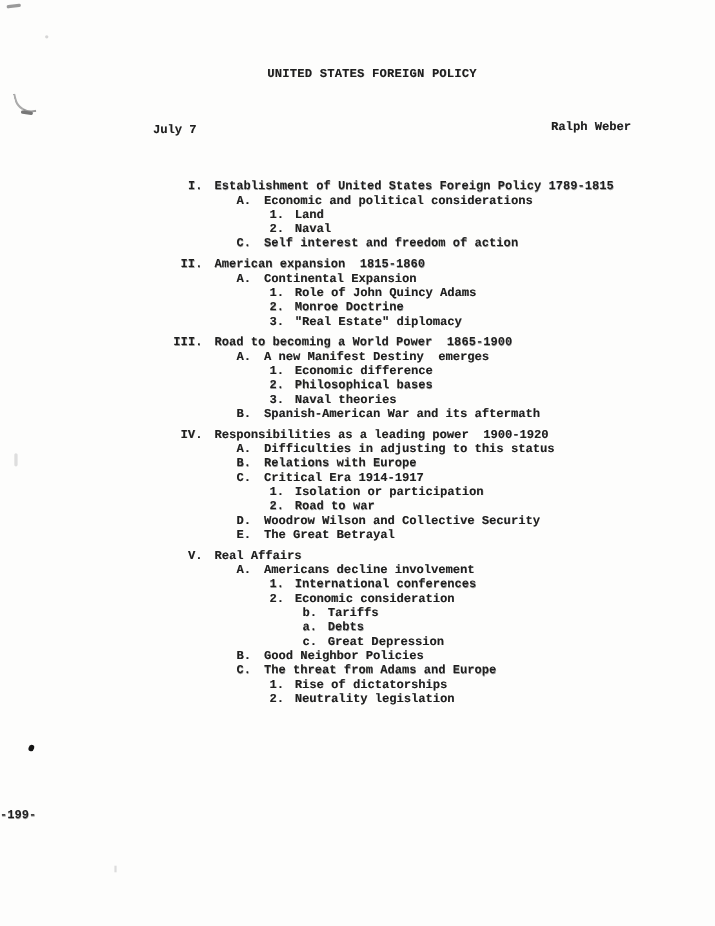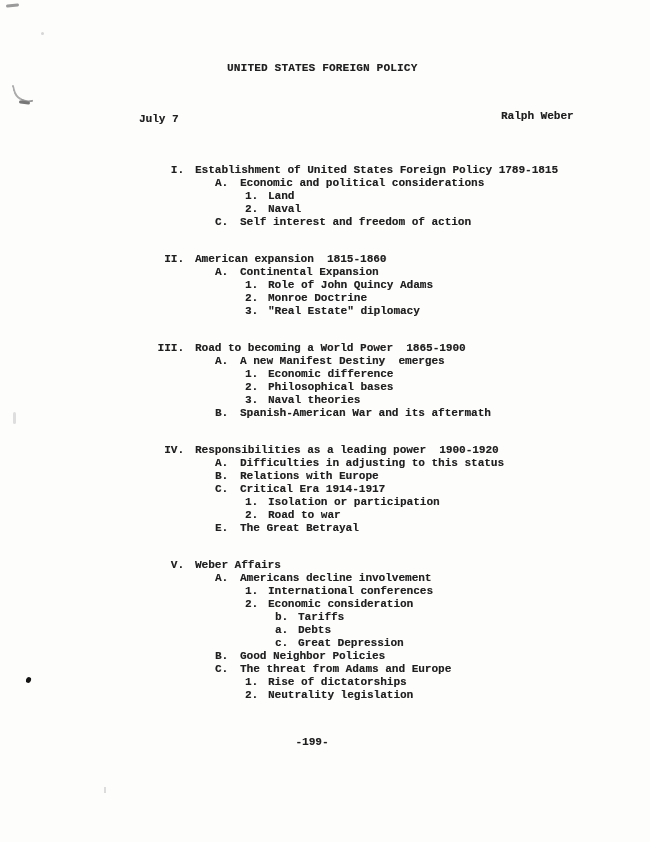--- a/index.html
+++ b/index.html
@@ -13,42 +13,42 @@
     height: 842px;
     background: #fdfdfc;
     overflow: hidden;
     font-family: "Liberation Mono", "DejaVu Sans Mono", monospace;
     font-weight: 700;
     font-size: 11px;
     color: #1f1f1f;
     text-shadow: 0.3px 0.3px 0.4px rgba(30,30,30,0.45);
   }
   .abs { position: absolute; white-space: pre; }
-  .doc-title   { top: 62px;  left: 227px; letter-spacing: 0.2px; }
+  .doc-title   { top: 62px;  left: 243px; letter-spacing: 0.2px; }
   .date-label  { top: 113px; left: 139px; }
   .author-name { top: 110px; left: 473px; margin-left: 28px; }
-  .page-number { top: 736px; left: 0; width: 624px; text-align: center; }
+  .page-number { top: 736px; left: 0; width: 624px; text-align: left; }
 
   #outline {
     position: absolute;
     top: 164px;
     left: 0;
     width: 650px;
   }
   .line {
     height: 13px;
     line-height: 13px;
     white-space: pre;
   }
   .line .lbl { display: inline-block; white-space: pre; }
   .lvl0 .lbl { margin-left: 140px; width: 44px; text-align: right; margin-right: 11px; }
   .lvl1 .lbl { margin-left: 215px; width: 25px; }
   .lvl2 .lbl { margin-left: 245px; width: 23px; }
   .lvl3 .lbl { margin-left: 275px; width: 23px; }
-  .gap { margin-top: 24px; }
+  .gap { margin-top: 6px; }
 
   
   .mark { position: absolute; }
   .corner-dash {
     top: 4px; left: 6px; width: 13px; height: 3px;
     background: #9a9a9a; border-radius: 2px;
     transform: rotate(-7deg);
   }
   .faint-dot-top {
     top: 32px; left: 41px; width: 3px; height: 3px;
@@ -106,22 +106,23 @@
       <div class="line lvl2"><span class="lbl">1.</span><span>Economic difference</span></div>
       <div class="line lvl2"><span class="lbl">2.</span><span>Philosophical bases</span></div>
       <div class="line lvl2"><span class="lbl">3.</span><span>Naval theories</span></div>
       <div class="line lvl1"><span class="lbl">B.</span><span>Spanish-American War and its aftermath</span></div>
       <div class="line lvl0 gap"><span class="lbl">IV.</span><span>Responsibilities as a leading power  1900-1920</span></div>
       <div class="line lvl1"><span class="lbl">A.</span><span>Difficulties in adjusting to this status</span></div>
       <div class="line lvl1"><span class="lbl">B.</span><span>Relations with Europe</span></div>
       <div class="line lvl1"><span class="lbl">C.</span><span>Critical Era 1914-1917</span></div>
       <div class="line lvl2"><span class="lbl">1.</span><span>Isolation or participation</span></div>
       <div class="line lvl2"><span class="lbl">2.</span><span>Road to war</span></div>
+      <div class="line lvl1"><span class="lbl">D.</span><span>Woodrow Wilson and Collective Security</span></div>
       <div class="line lvl1"><span class="lbl">E.</span><span>The Great Betrayal</span></div>
-      <div class="line lvl0 gap"><span class="lbl">V.</span><span>Weber Affairs</span></div>
+      <div class="line lvl0 gap"><span class="lbl">V.</span><span>Real Affairs</span></div>
       <div class="line lvl1"><span class="lbl">A.</span><span>Americans decline involvement</span></div>
       <div class="line lvl2"><span class="lbl">1.</span><span>International conferences</span></div>
       <div class="line lvl2"><span class="lbl">2.</span><span>Economic consideration</span></div>
       <div class="line lvl3"><span class="lbl">b.</span><span>Tariffs</span></div>
       <div class="line lvl3"><span class="lbl">a.</span><span>Debts</span></div>
       <div class="line lvl3"><span class="lbl">c.</span><span>Great Depression</span></div>
       <div class="line lvl1"><span class="lbl">B.</span><span>Good Neighbor Policies</span></div>
       <div class="line lvl1"><span class="lbl">C.</span><span>The threat from Adams and Europe</span></div>
       <div class="line lvl2"><span class="lbl">1.</span><span>Rise of dictatorships</span></div>
       <div class="line lvl2"><span class="lbl">2.</span><span>Neutrality legislation</span></div>

